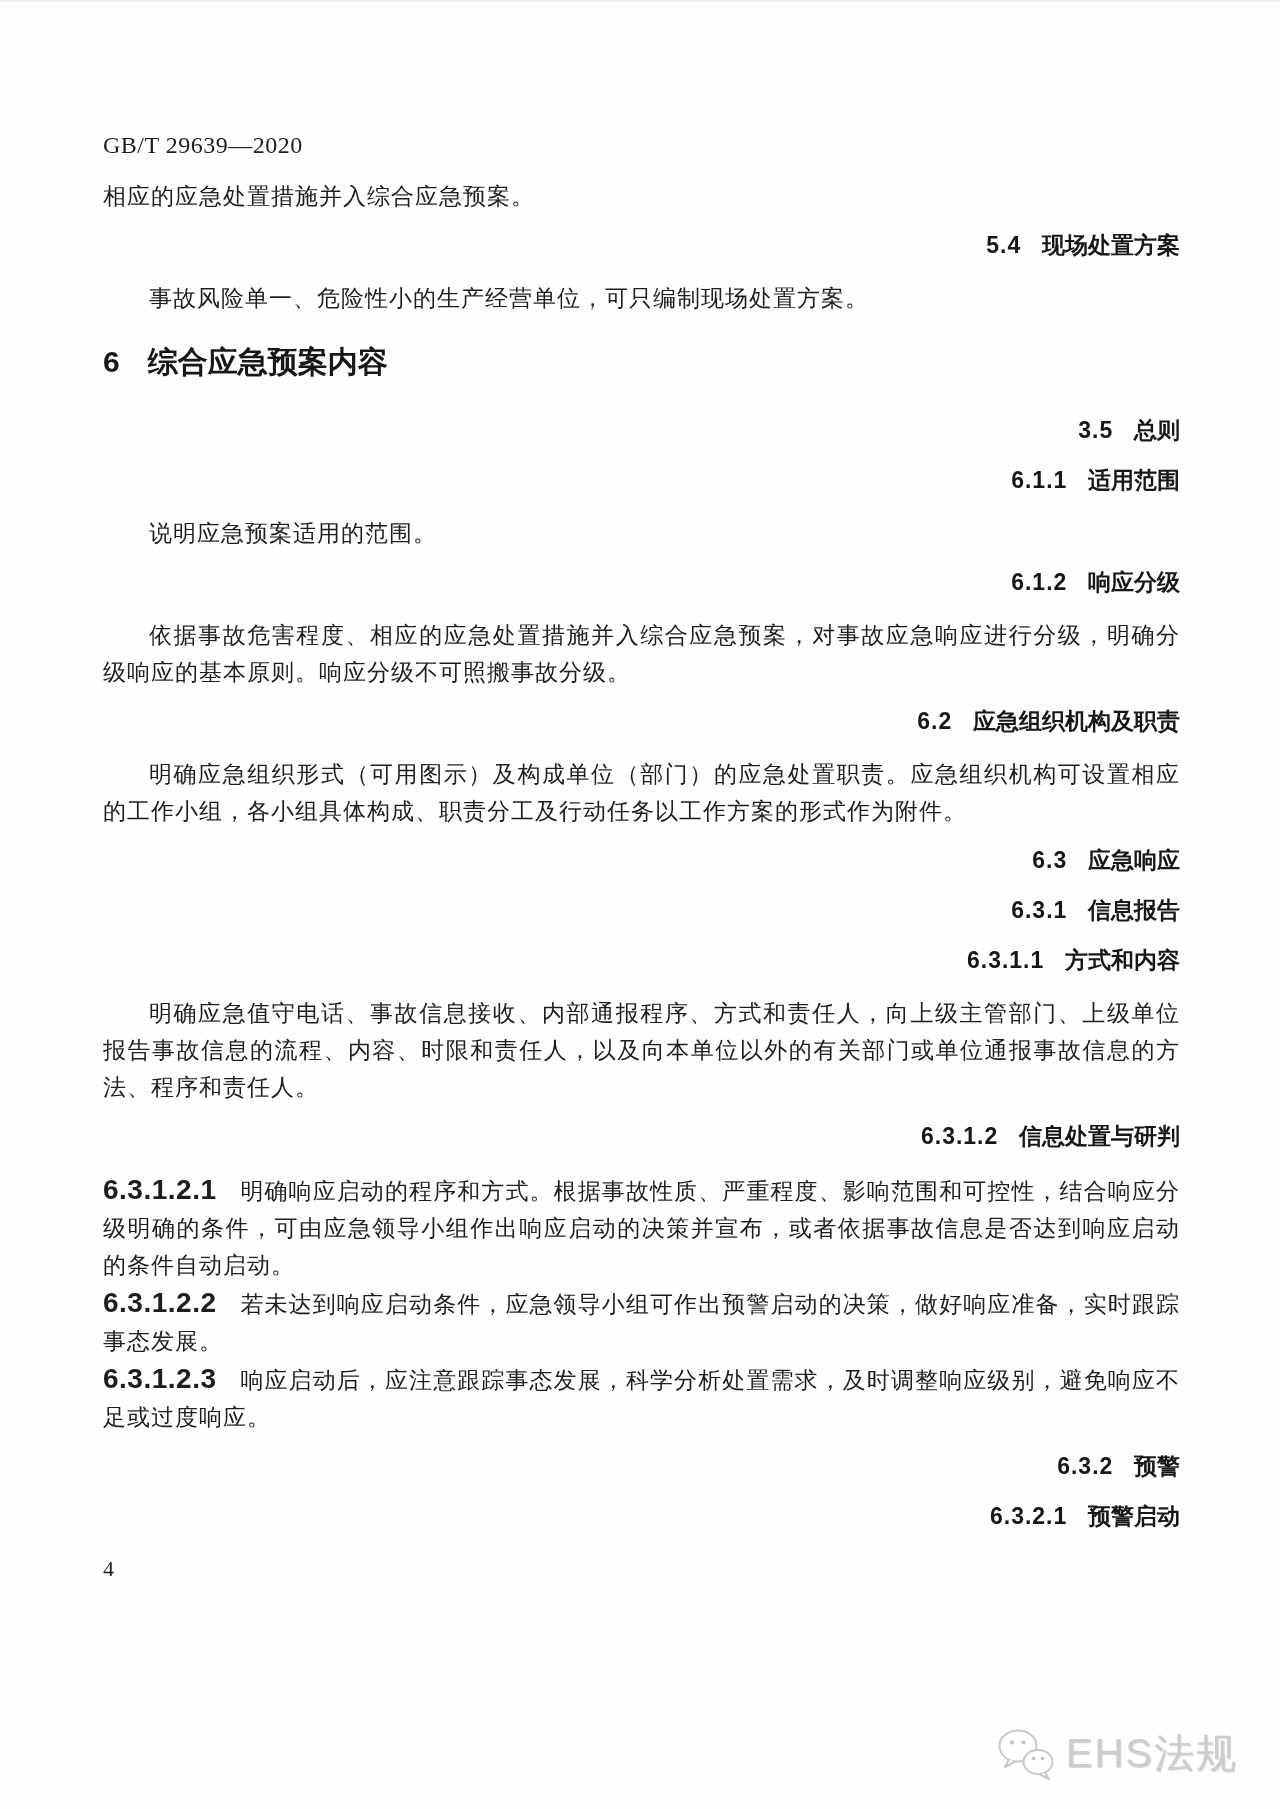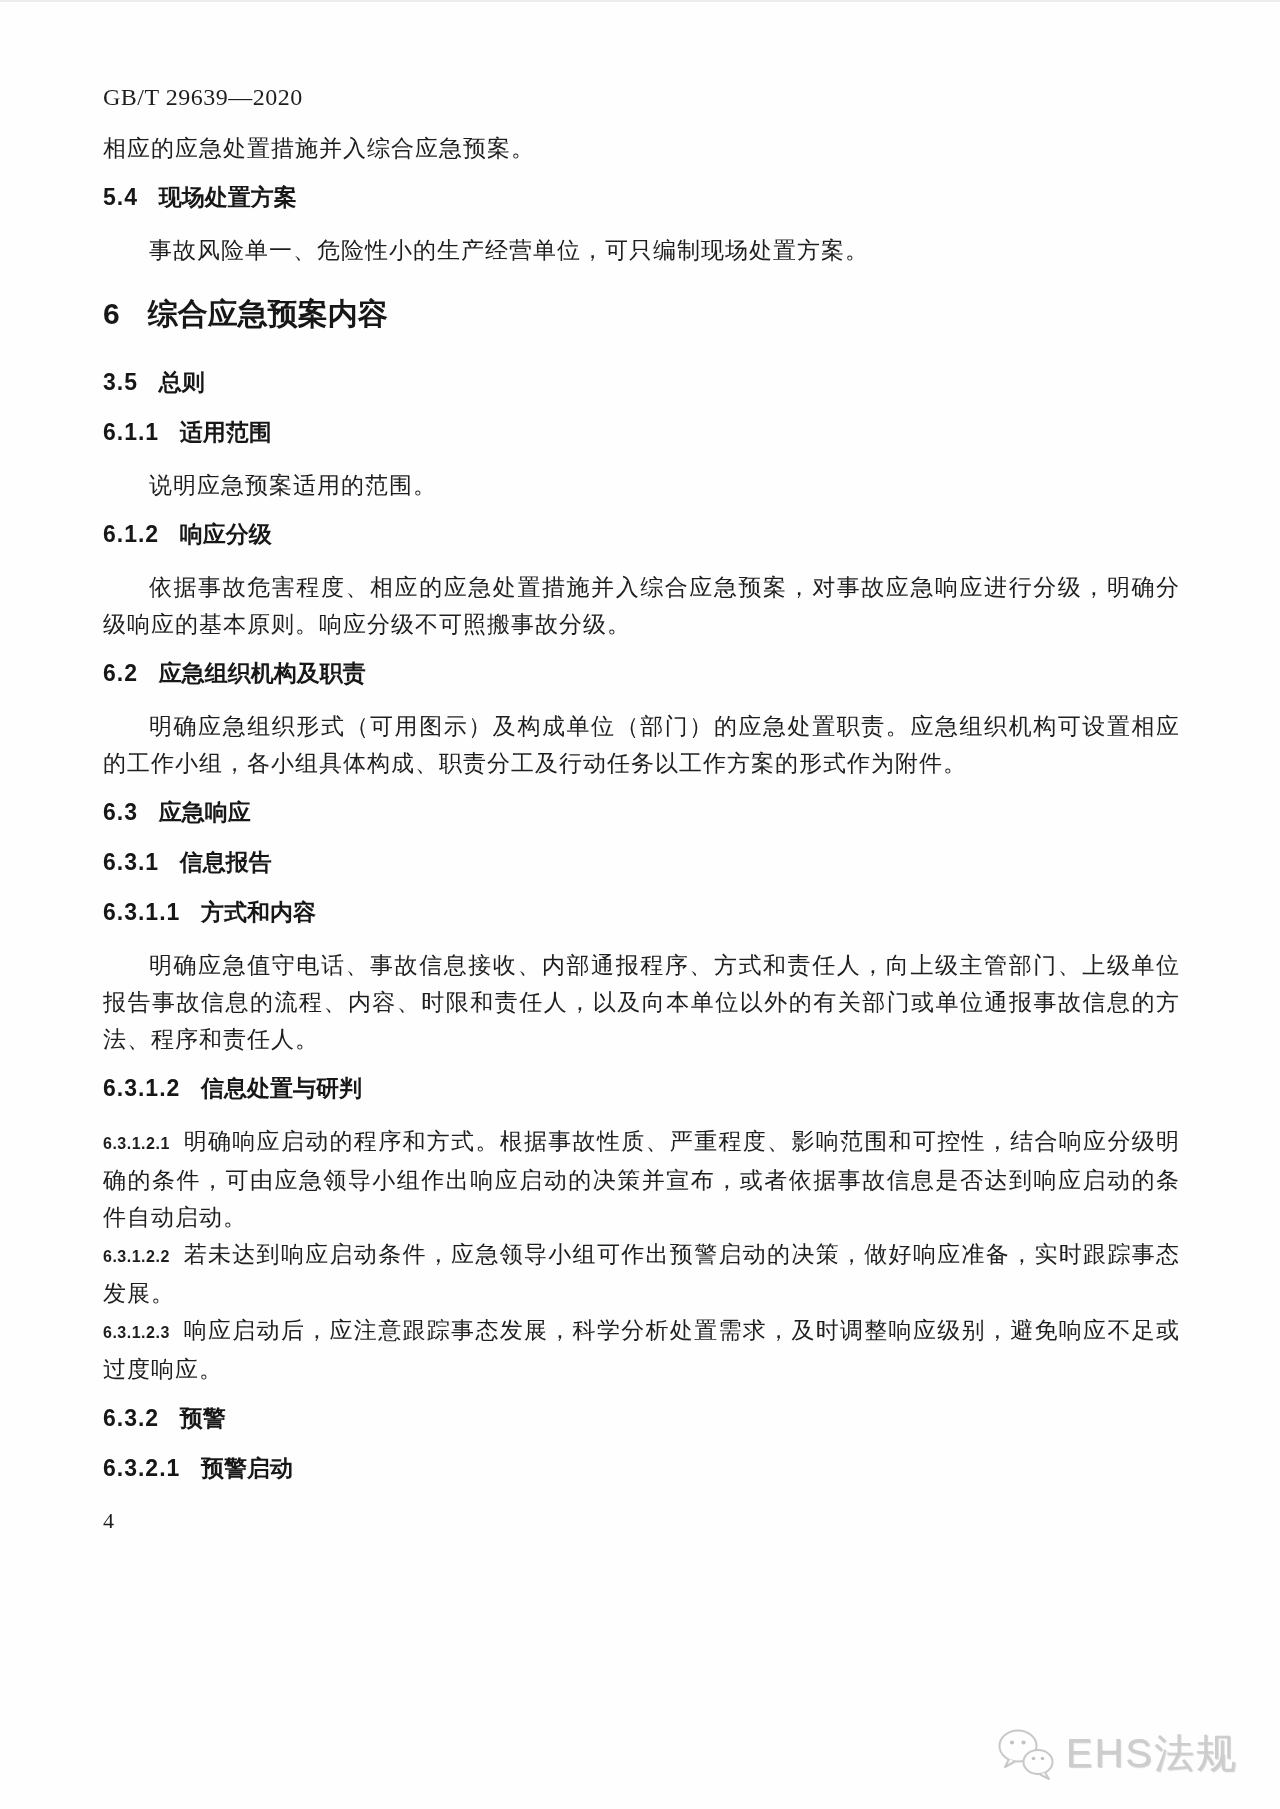--- a/index.html
+++ b/index.html
@@ -8,20 +8,21 @@
     position:relative;
     width:1280px; height:1809px;
     background:#fefefe;
     overflow:hidden;
     font-family:"Liberation Serif","DejaVu Serif",serif;
     color:#1e1e1e;
     border-top:2px solid #ededed;
   }
   .content {
     padding:80px 100px 0 103px;
+    margin-top:48px;
   }
   .doc-number {
     font-size:24px;
     line-height:30px;
     letter-spacing:0.5px;
     font-family:"Liberation Serif","DejaVu Serif",serif;
   }
   p.body {
     font-size:23px;
     line-height:37px;
@@ -37,29 +38,30 @@
   }
   .h1 {
     font-size:30px; font-weight:700;
     line-height:34px;
     margin:28px 0 36px 0;
   }
   .h2 {
     font-size:23px; font-weight:700;
     line-height:30px;
     margin:15px 0 20px 0;
+    text-align:right;
   }
   .h2.light { font-weight:600; }
   .h-num { margin-right:0.9em; letter-spacing:1px; }
   .clause-num {
     font-family:"Liberation Sans","DejaVu Sans",sans-serif;
     font-weight:600;
     margin-right:0.85em;
     letter-spacing:0.5px;
-    font-size:16px;
+    font-size:28px;
   }
   .page-number {
     font-size:22px;
     line-height:36px;
     margin-top:2px;
   }
   .watermark {
     position:absolute;
     right:42px; bottom:28px;
     display:flex; align-items:center; gap:9px;

